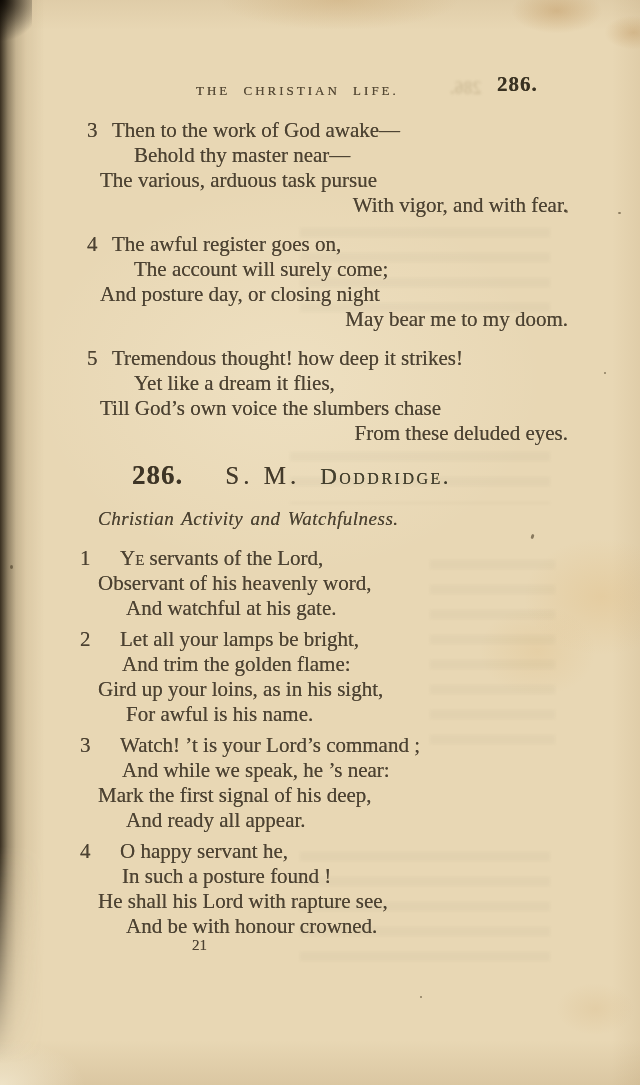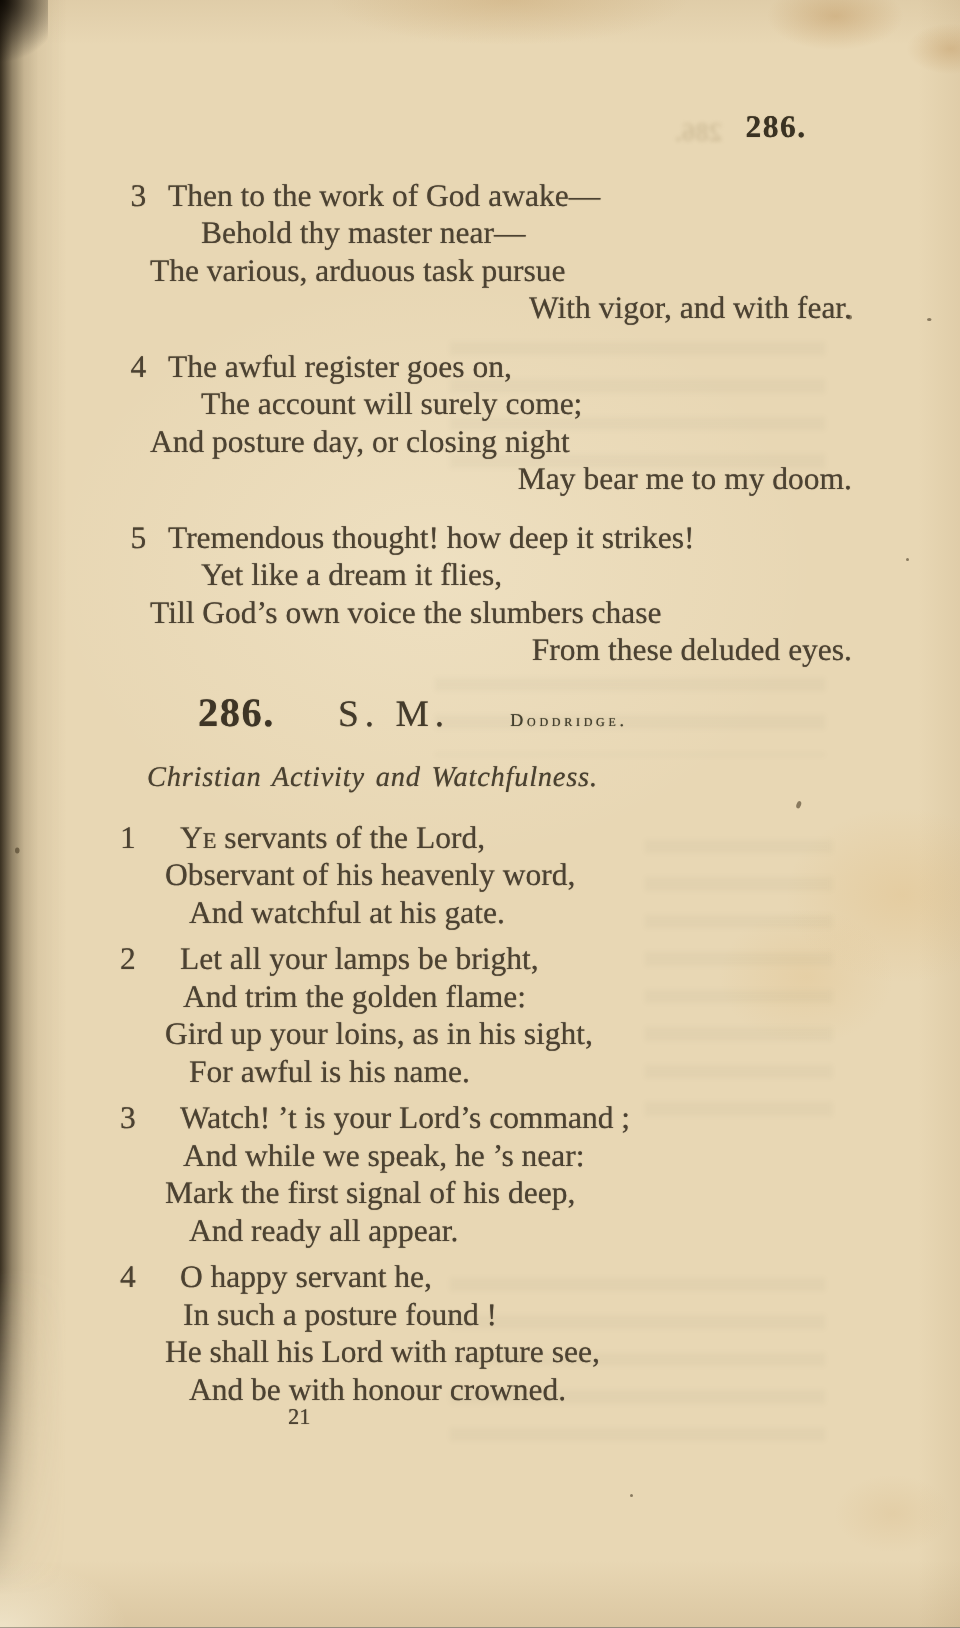--- a/index.html
+++ b/index.html
@@ -59,31 +59,31 @@
   .vline{height:25px;line-height:25px;white-space:nowrap;}
   .vnum{position:absolute;top:0;}
   .sec1 .vnum{left:-11px;}
   .sec2 .vnum{left:-18px;}
   .sec1 .l1{padding-left:14px;}
   .sec1 .l2{padding-left:36px;}
   .sec1 .l3{padding-left:2px;}
   .sec1 .l4{padding-left:32px;text-align:right;}
   .sec2 .l1{padding-left:22px;}
   .sec2 .l2{padding-left:24px;}
-  .sec2 .l3{padding-left:0;margin-left:12px;}
+  .sec2 .l3{padding-left:0;}
   .sec2 .l4{padding-left:28px;}
   .lead-sc{font-variant:small-caps;}
   .hymn-head{
     display:flex;align-items:baseline;
     margin:12px 0 0 34px;height:36px;
   }
   .hymn-num{font-size:27px;font-weight:bold;letter-spacing:1px;color:#3e3526;}
   .hymn-meter{font-size:25px;margin-left:42px;letter-spacing:4px;color:#443b2b;}
   .hymn-author{
-    font-size:12px;margin-left:40px;
+    font-size:23px;margin-left:20px;
     font-variant:small-caps;letter-spacing:2.5px;
     color:#44402e;text-shadow:0 0 .6px rgba(68,64,46,.9);
   }
   .hymn-title{
     margin-top:12px;width:412px;height:24px;
     text-align:left;font-style:italic;font-size:19px;
     color:#4a4130;letter-spacing:.5px;word-spacing:2px;
   }
   .hymn-body{margin-top:14px;}
   .page-num{margin:-8px 0 0 94px;font-size:15px;color:#4c4232;}
@@ -116,20 +116,21 @@
   <div class="ghost g3"></div>
   <div class="ghost g4"></div>
   <span class="speck s1"></span>
   <span class="speck s2"></span>
   <span class="speck s3"></span>
   <span class="speck s4"></span>
   <span class="speck s5"></span>
   <span class="speck s6"></span>
 
   <div class="ghost-folio">286.</div>
+  <div class="running-title">THE CHRISTIAN LIFE.</div>
   <div class="folio-number">286.</div>
 
   <div class="content">
 
     <div class="sec1">
 
       <div class="verse">
         <span class="vnum">3</span>
         <div class="vline l1">Then to the work of God awake—</div>
         <div class="vline l2">Behold thy master near—</div>

